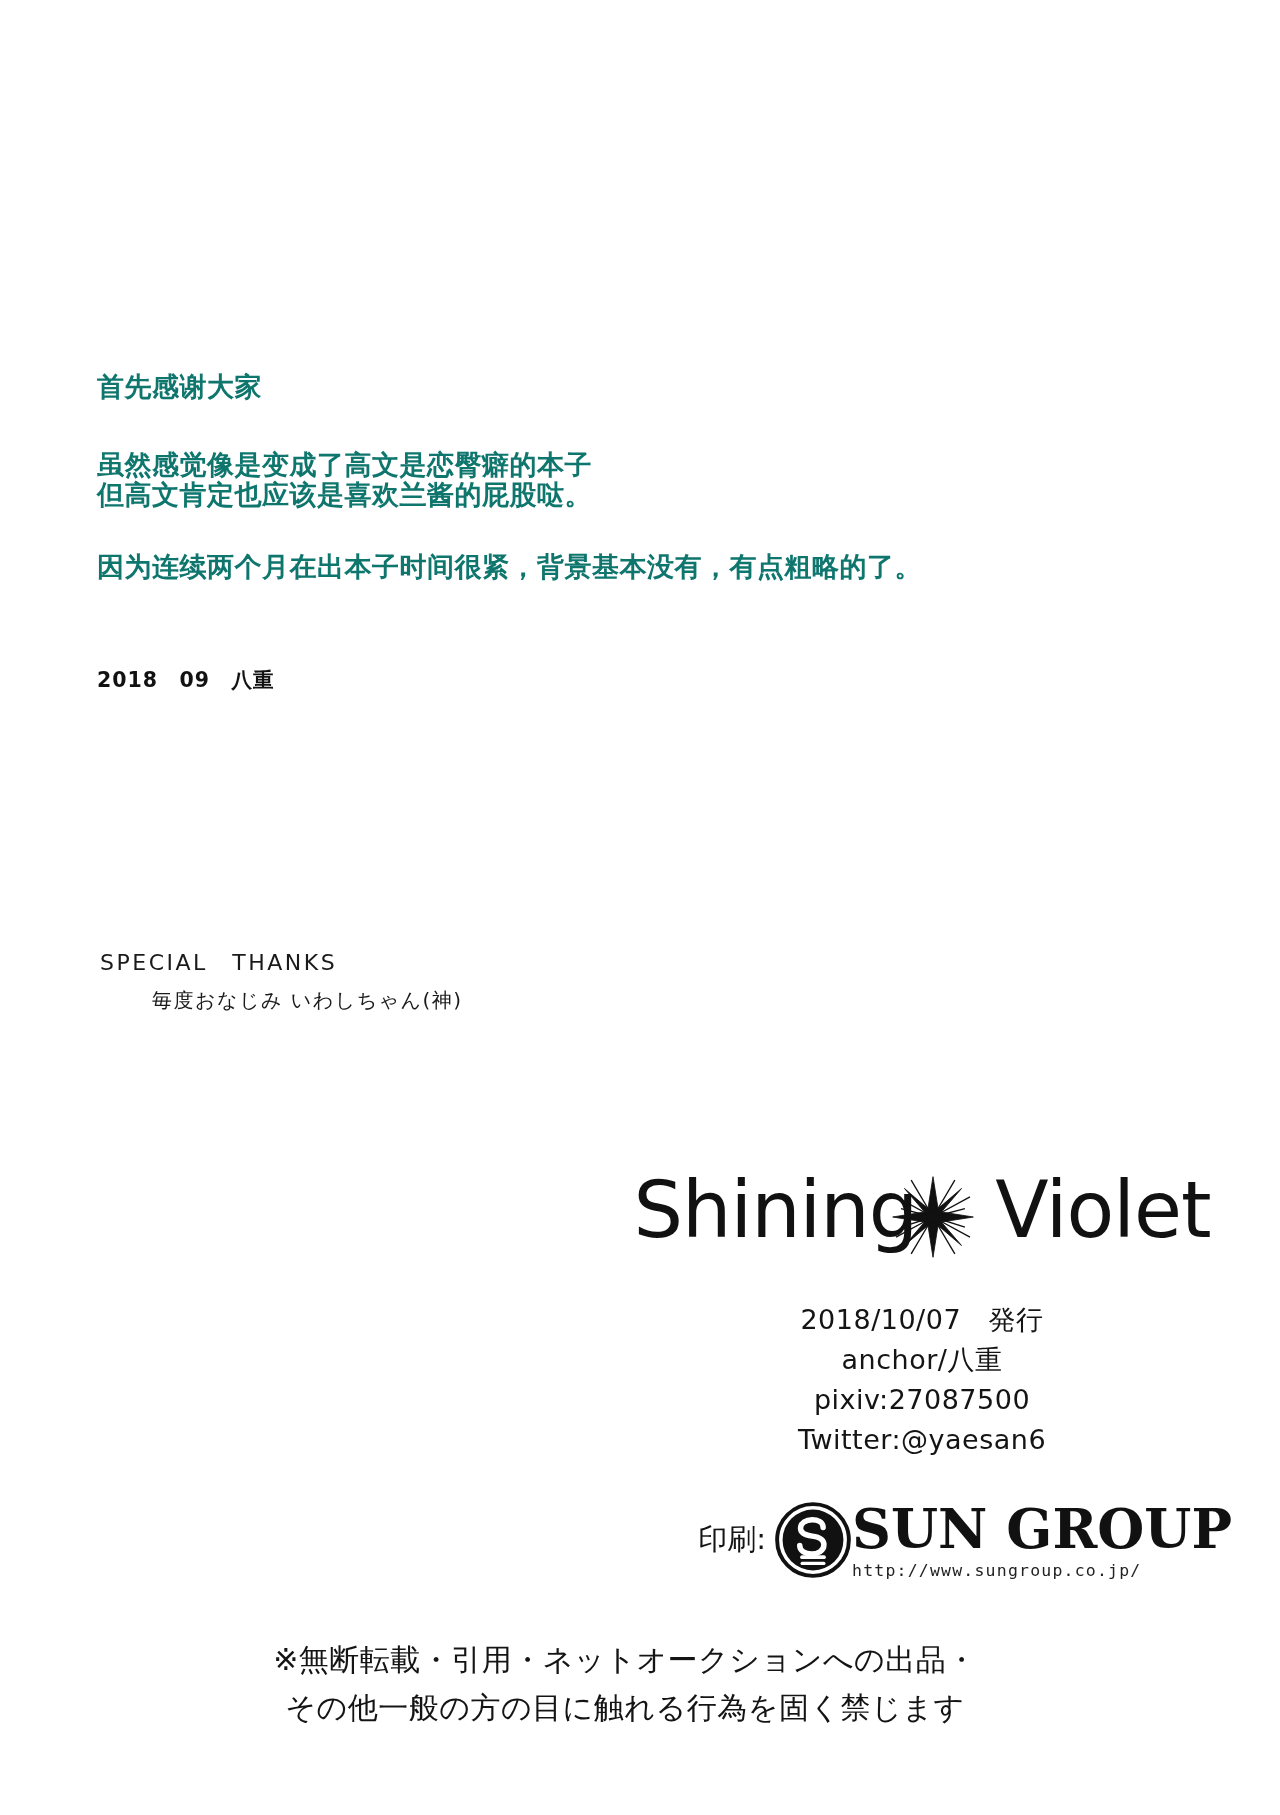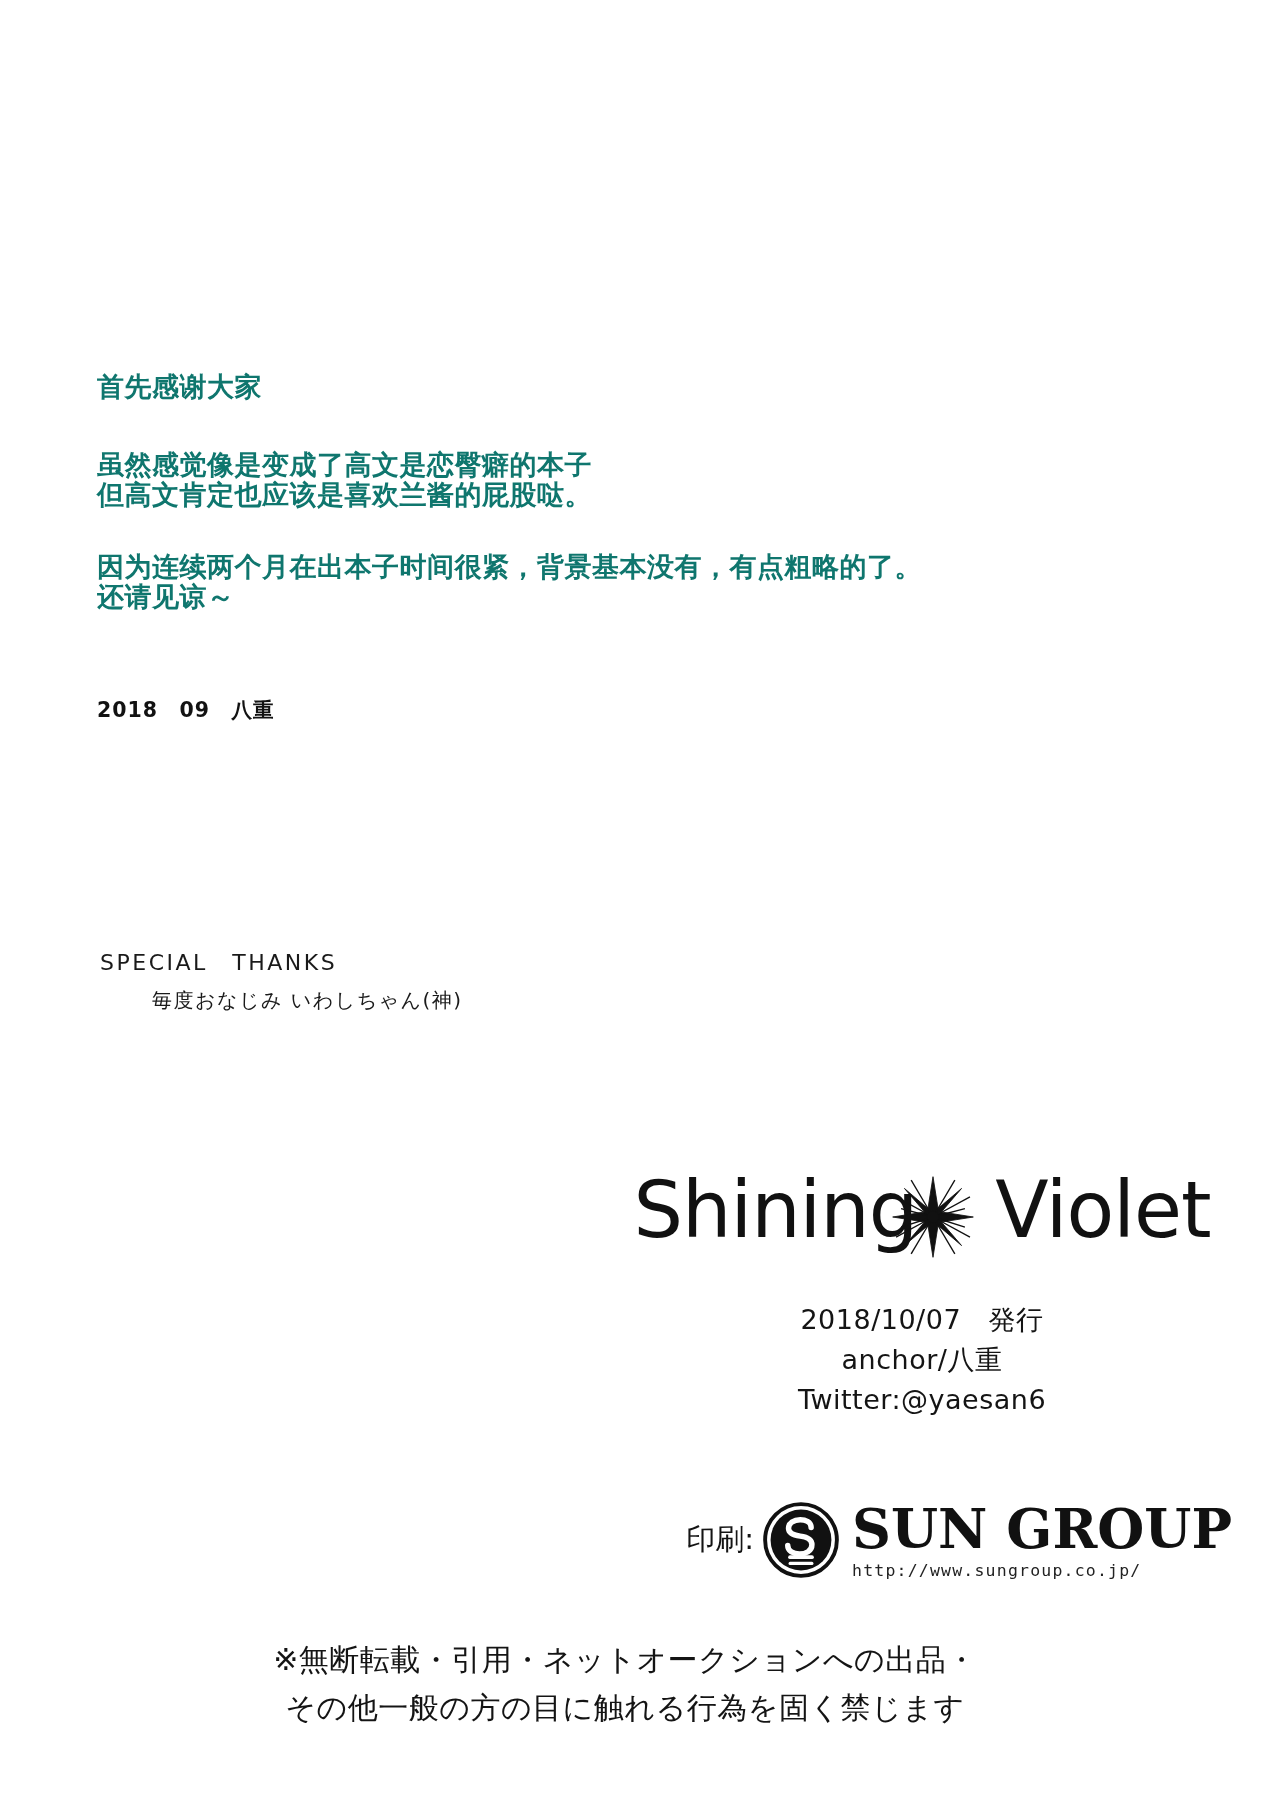--- a/index.html
+++ b/index.html
@@ -133,21 +133,20 @@
     font-size: 29px;
     color: #141414;
     margin-right: 8px;
   }
   .sun-mark {
     width: 78px;
     height: 78px;
     flex: 0 0 auto;
   }
   .sun-text-wrap {
-    margin-left: 12px;
     display: flex;
     flex-direction: column;
     align-items: flex-start;
   }
   .sun-name {
     font-family: "DejaVu Serif", serif;
     font-size: 54px;
     font-weight: bold;
     letter-spacing: 0px;
     color: #111;
@@ -185,21 +184,20 @@
 
 <div class="page">
 
   <div class="afterword">
     <div class="aw-line">首先感谢大家</div>
     <div class="gap-lg"></div>
     <div class="aw-line">虽然感觉像是变成了高文是恋臀癖的本子</div>
     <div class="aw-line">但高文肯定也应该是喜欢兰酱的屁股哒。</div>
     <div class="gap-md"></div>
     <div class="aw-line">因为连续两个月在出本子时间很紧，背景基本没有，有点粗略的了。</div>
-    <div class="aw-line">还请见谅～</div>
     <div class="gap-md"></div>
     <div class="gap-md"></div>
     <div class="date-line">2018　09　八重</div>
   </div>
 
   <div class="special-thanks">
     <div class="st-title">SPECIAL　THANKS</div>
     <div class="st-sub">毎度おなじみ いわしちゃん(神)</div>
   </div>
 
@@ -232,20 +230,21 @@
           <line x1="50" y1="50" x2="88" y2="62"></line>
         </g>
         <circle cx="50" cy="50" r="7" fill="#111"></circle>
       </g>
     </svg>
   </div>
 
   <div class="credits">
     <div class="credit-line">2018/10/07　発行</div>
     <div class="credit-line">anchor/八重</div>
+    <div class="credit-line">pixiv:27087500</div>
     <div class="credit-line">Twitter:@yaesan6</div>
   </div>
 
   <div class="printer-row">
     <div class="printer-label">印刷:</div>
     <svg class="sun-mark" viewBox="0 0 100 100">
       <circle cx="50" cy="50" r="46" fill="none" stroke="#111" stroke-width="5"></circle>
       <circle cx="50" cy="50" r="39" fill="#111"></circle>
       <path d="M63 34 C63 27 56 24 49 24 C41 24 34 28 34 35 C34 42 41 44 49 45 C57 46 64 48 64 56 C64 64 56 68 48 68 C40 68 33 64 33 57" fill="none" stroke="#fff" stroke-width="7" stroke-linecap="round"></path>
       <line x1="36" y1="72" x2="64" y2="72" stroke="#fff" stroke-width="5" stroke-linecap="round"></line>

